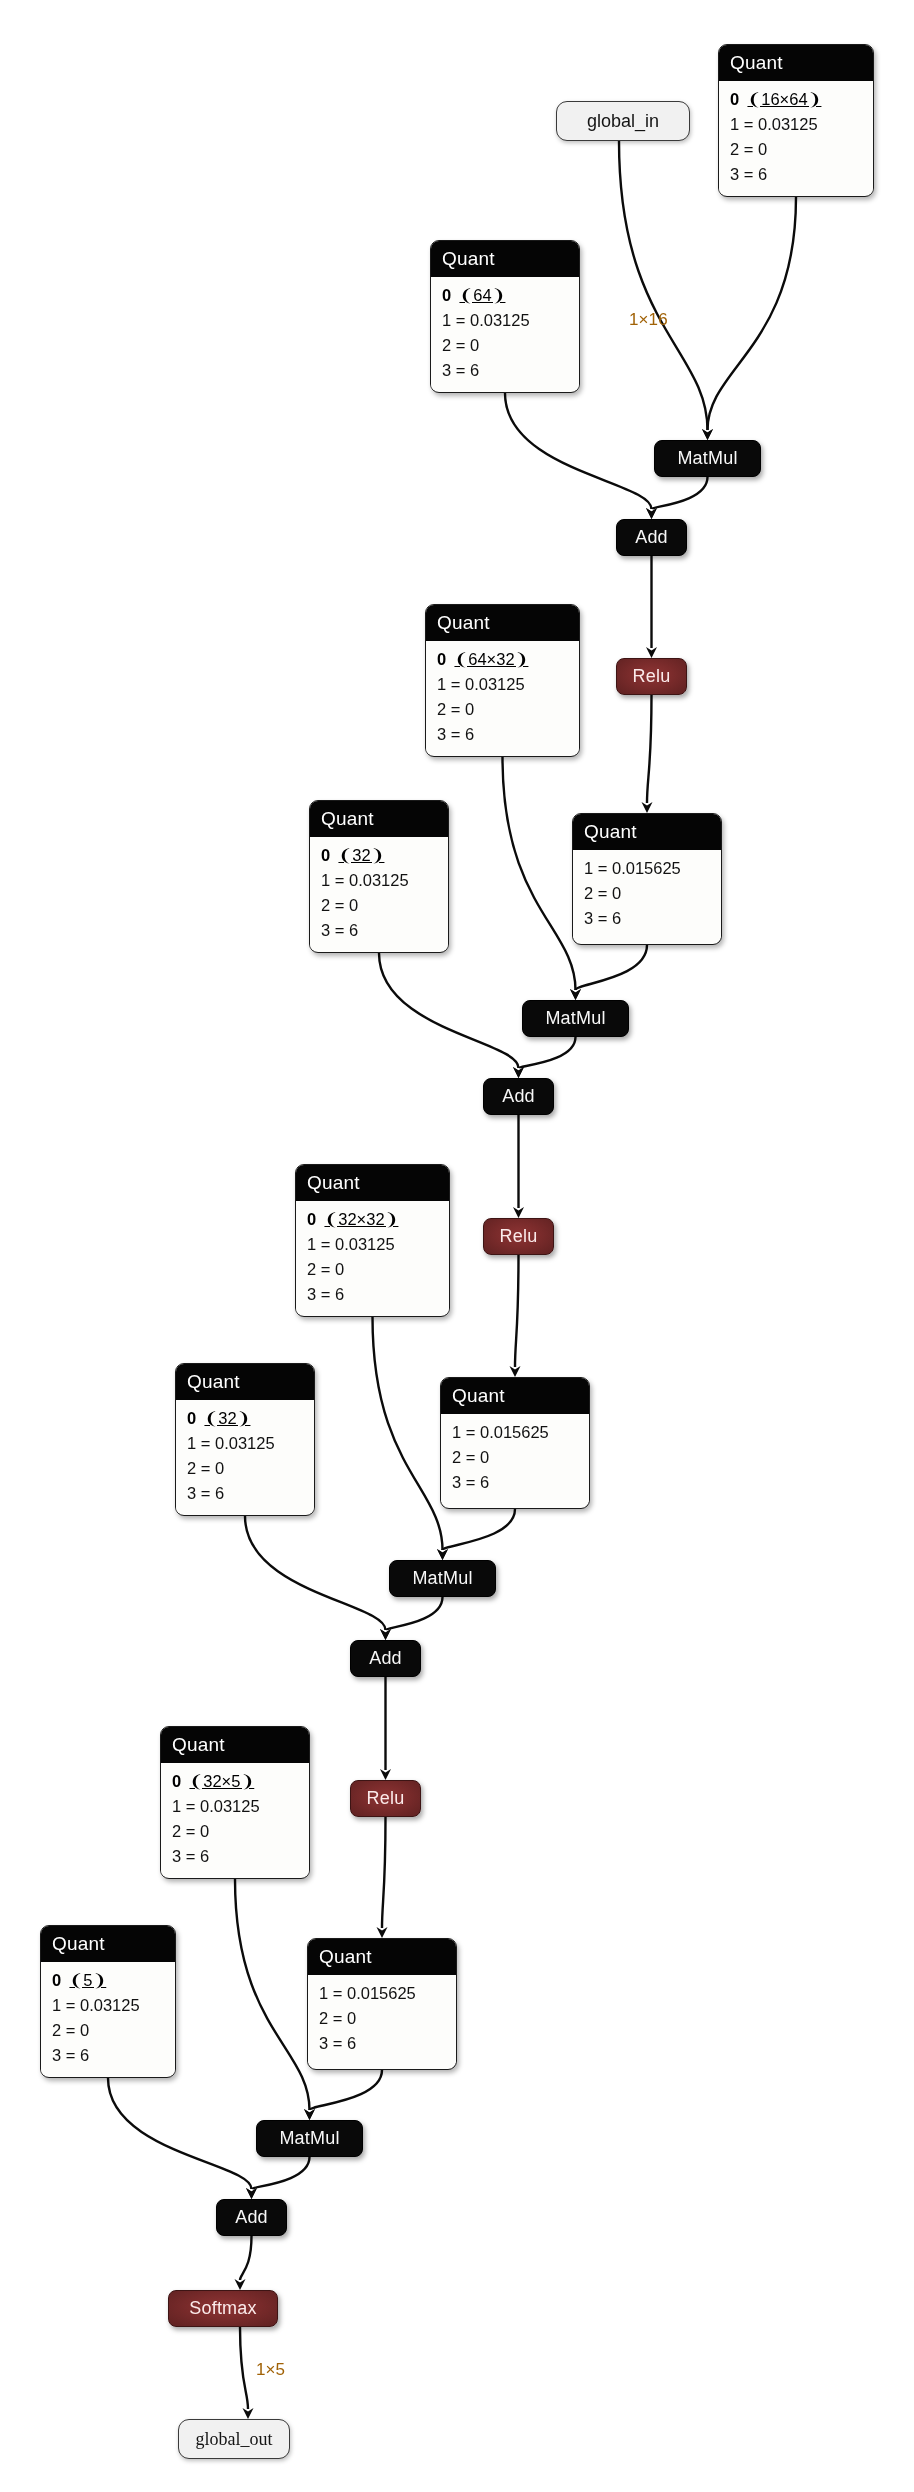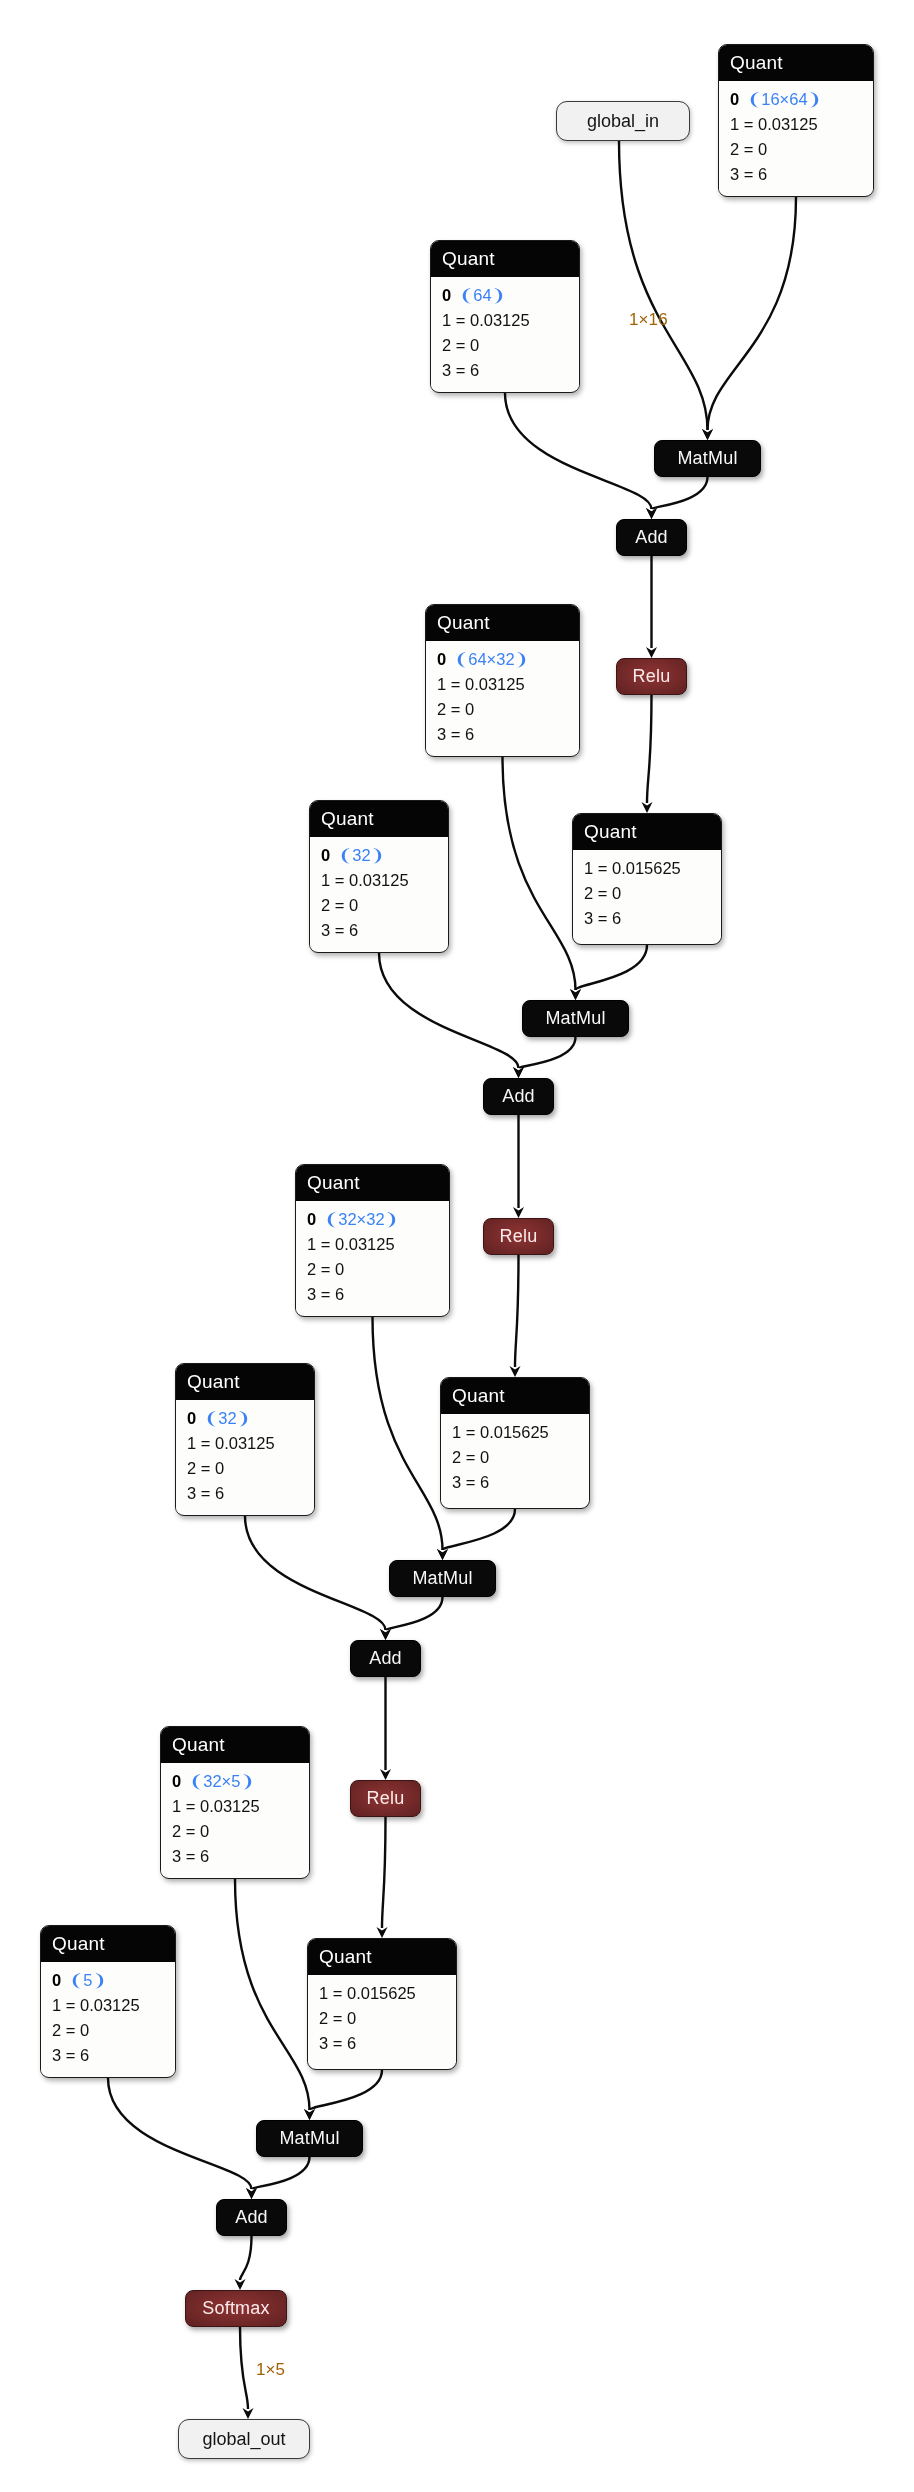--- a/index.html
+++ b/index.html
@@ -68,21 +68,22 @@
     font-size: 16.5px;
     line-height: 1.52;
     color: #121212;
     white-space: nowrap;
   }
   .quant-row .idx {
     font-weight: bold;
     color: #000000;
   }
   .quant-row .shape {
-    color: #3b82f6;
+    color: #000000;
+    text-decoration: underline;
   }
 
   
   .op-node {
     position: absolute;
     display: flex;
     align-items: center;
     justify-content: center;
     border-radius: 8px;
     box-sizing: border-box;
@@ -168,21 +169,21 @@
         <path d="M251.5,2236 C251.5,2269.48 240,2273.8 240,2280" class="edge-path"></path>
         <path d="M240,2290 l-5.5,-11 l5.5,3.4 l5.5,-3.4 z" class="arrow-head"></path>
         <path d="M240,2327 C240,2384.04 248,2391.4 248,2409" class="edge-path"></path>
         <path d="M248,2419 l-5.5,-11 l5.5,3.4 l5.5,-3.4 z" class="arrow-head"></path>
       </g>
   </svg>
   <div id="node-layer">
       <div class="io-node" style="left: 556px; top: 101px; width: 134px; height: 40px;">
         <span>global_in</span>
       </div>
-      <div class="io-node" style="left: 178px; top: 2419px; width: 132px; height: 40px;">
+      <div class="io-node" style="left: 178px; top: 2419px; width: 112px; height: 40px; font-family: Liberation Serif, serif;">
         <span>global_out</span>
       </div>
       <div class="op-node op-black" style="left: 654px; top: 440px; width: 107px; height: 37px;">
         <span>MatMul</span>
       </div>
       <div class="op-node op-black" style="left: 616px; top: 519px; width: 71px; height: 37px;">
         <span>Add</span>
       </div>
       <div class="op-node op-red" style="left: 616px; top: 658px; width: 71px; height: 37px;">
         <span>Relu</span>
@@ -204,21 +205,21 @@
       </div>
       <div class="op-node op-red" style="left: 350px; top: 1780px; width: 71px; height: 37px;">
         <span>Relu</span>
       </div>
       <div class="op-node op-black" style="left: 256px; top: 2120px; width: 107px; height: 37px;">
         <span>MatMul</span>
       </div>
       <div class="op-node op-black" style="left: 216px; top: 2199px; width: 71px; height: 37px;">
         <span>Add</span>
       </div>
-      <div class="op-node op-red" style="left: 185px; top: 2290px; width: 102px; height: 37px;">
+      <div class="op-node op-red" style="left: 168px; top: 2290px; width: 110px; height: 37px;">
         <span>Softmax</span>
       </div>
       <div class="quant-node" style="left: 718px; top: 44px; width: 156px; height: 153px;">
         <div class="quant-title">Quant</div>
         <div class="quant-body">
           <div class="quant-row"><span class="idx">0</span> <span class="shape">❨16×64❩</span></div>
           <div class="quant-row"><span>1 = 0.03125</span></div>
           <div class="quant-row"><span>2 = 0</span></div>
           <div class="quant-row"><span>3 = 6</span></div>
         </div>

